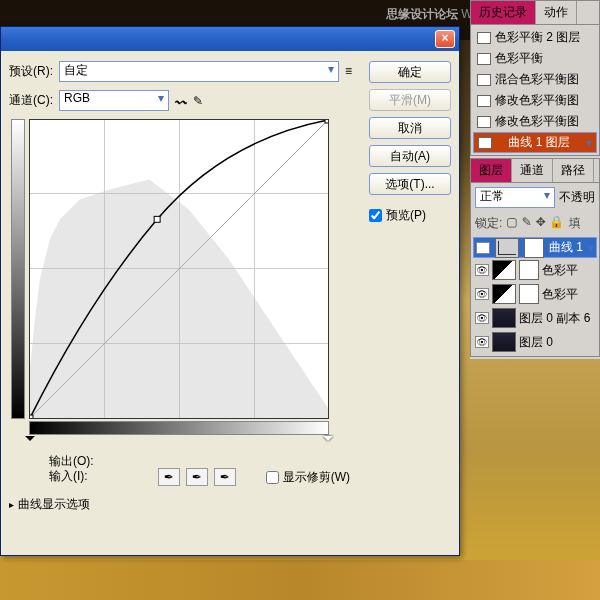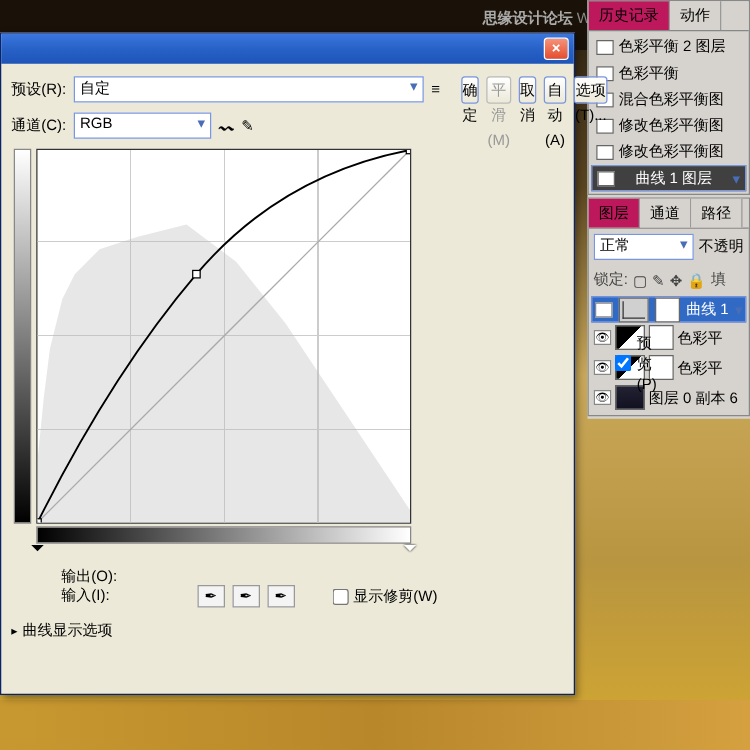--- a/index.html
+++ b/index.html
@@ -6,21 +6,21 @@
 body{width:600px;height:600px;overflow:hidden;position:relative;background:#3a2a18}
 .bg{position:absolute;inset:0;background:linear-gradient(180deg,#2a1f12 0%,#5a4520 25%,#c9a85a 50%,#b89540 75%,#d4a830 100%)}
 .bg::before{content:"";position:absolute;top:0;left:0;right:0;height:40px;background:#1a1208}
 .watermark{position:absolute;top:6px;right:8px;color:#888;font-size:11px;z-index:1}
 .watermark b{color:#aaa}
 .dialog{position:absolute;left:0;top:26px;width:460px;height:530px;background:#ece9d8;border:1px solid #0a246a;box-shadow:2px 2px 6px rgba(0,0,0,.4);z-index:5}
 .titlebar{height:24px;background:linear-gradient(180deg,#3b77dd 0%,#2862c7 50%,#1d54b8 100%);display:flex;align-items:center;padding:0 4px;justify-content:flex-end}
 .close{width:20px;height:18px;background:linear-gradient(180deg,#f5937a,#e54d2e);border:1px solid #fff;border-radius:3px;color:#fff;text-align:center;line-height:14px;font-weight:bold;cursor:pointer}
 .body{padding:10px 8px;display:flex;gap:8px}
 .left{flex:1}
-.right{width:82px;display:flex;gap:6px}
+.right{width:82px;display:flex;flex-direction:column;gap:6px}
 .btn{height:22px;background:linear-gradient(180deg,#fff,#ece9d8);border:1px solid #7a96df;border-radius:3px;cursor:pointer;text-align:center;line-height:20px}
 .btn.disabled{color:#999;border-color:#bbb}
 .row{display:flex;align-items:center;gap:6px;margin-bottom:8px}
 .lbl{min-width:40px;text-align:right}
 select,.sel{height:21px;border:1px solid #7a96df;background:#fff;padding:0 4px;flex:1}
 .sel{display:flex;align-items:flex-start;justify-content:space-between}
 .sel::after{content:"▾";color:#4a6db8}
 .small-icon{width:16px;height:16px;display:inline-block}
 .curve-area{position:relative;margin-left:20px}
 .vgrad{position:absolute;left:-18px;top:0;width:14px;height:300px;background:linear-gradient(180deg,#fff,#000);border:1px solid #888}
@@ -39,36 +39,36 @@
 .chk input{width:13px;height:13px}
 .opt{margin-top:10px;display:flex;align-items:center;gap:4px}
 .opt::before{content:"▸";font-size:10px}
 .panels{position:absolute;right:0;top:0;width:130px;z-index:3;background:#d6d3ce}
 .pal{border:1px solid #888;margin-bottom:2px;background:#d6d3ce}
 .tabs{display:flex;background:#d6d3ce;border-bottom:1px solid #888}
 .tab{padding:3px 8px;background:#d6d3ce;border-right:1px solid #999;cursor:pointer}
 .tab.on{background:#be185d}
 .hlist{padding:2px}
 .hi{display:flex;align-items:center;gap:4px;padding:2px 4px;cursor:pointer}
-.hi.sel{background:#404040;color:#fff}
+.hi.sel{background:#c2410c;color:#fff}
 .hi .ic{width:14px;height:12px;border:1px solid #666;background:#fff;flex-shrink:0}
 .layer-opts{padding:4px;display:flex;gap:4px;align-items:center;font-size:11px}
 .layers{padding:2px}
 .lrow{display:flex;align-items:center;gap:3px;padding:2px;cursor:pointer}
 .lrow.sel{background:#316ac5;color:#fff}
 .eye{width:14px;height:12px;border:1px solid #888;background:#fff;display:flex;align-items:center;justify-content:center;flex-shrink:0}
 .eye::before{content:"👁";font-size:9px}
 .thumb{width:24px;height:20px;border:1px solid #666;background:#fff;flex-shrink:0}
 .thumb.adj{background:linear-gradient(135deg,#000 0%,#000 49%,#fff 50%)}
 .thumb.curve{background:#d0d0d0;position:relative}
 .thumb.curve::after{content:"";position:absolute;inset:2px;border-left:1px solid #333;border-bottom:1px solid #333}
 .thumb.img{background:linear-gradient(180deg,#223,#112)}
 .mask{width:20px;height:20px;background:#fff;border:1px solid #666;flex-shrink:0}
 .botbar{position:absolute;bottom:0;left:0;right:0;height:40px;background:linear-gradient(90deg,#c89830,#b8872a,#d4a040)}
-.lock-row{padding:3px 4px;font-size:11px;color:#444;display:flex;gap:4px;align-items:flex-end}
+.lock-row{padding:3px 4px;font-size:11px;color:#444;display:flex;gap:4px;align-items:flex-start}
 </style>
 </head>
 <body>
 
 <div class="bg"></div>
 <div class="watermark"><b>思缘设计论坛</b> <span>WWW.MISSYUAN.COM</span></div>
 
 <div class="dialog">
   <div class="titlebar">
     <div class="close">×</div>
@@ -212,17 +212,22 @@
           <div class="eye"></div>
           <div class="thumb adj"></div>
           <div class="mask"></div>
           <span>色彩平</span>
         </div>
         <div class="lrow">
           <div class="eye"></div>
           <div class="thumb img"></div>
           <span>图层 0 副本 6</span>
         </div>
+        <div class="lrow">
+          <div class="eye"></div>
+          <div class="thumb img"></div>
+          <span>图层 0</span>
+        </div>
       </div>
   </div>
 </div>
 
 <div class="botbar"></div>
 
 </body></html>

